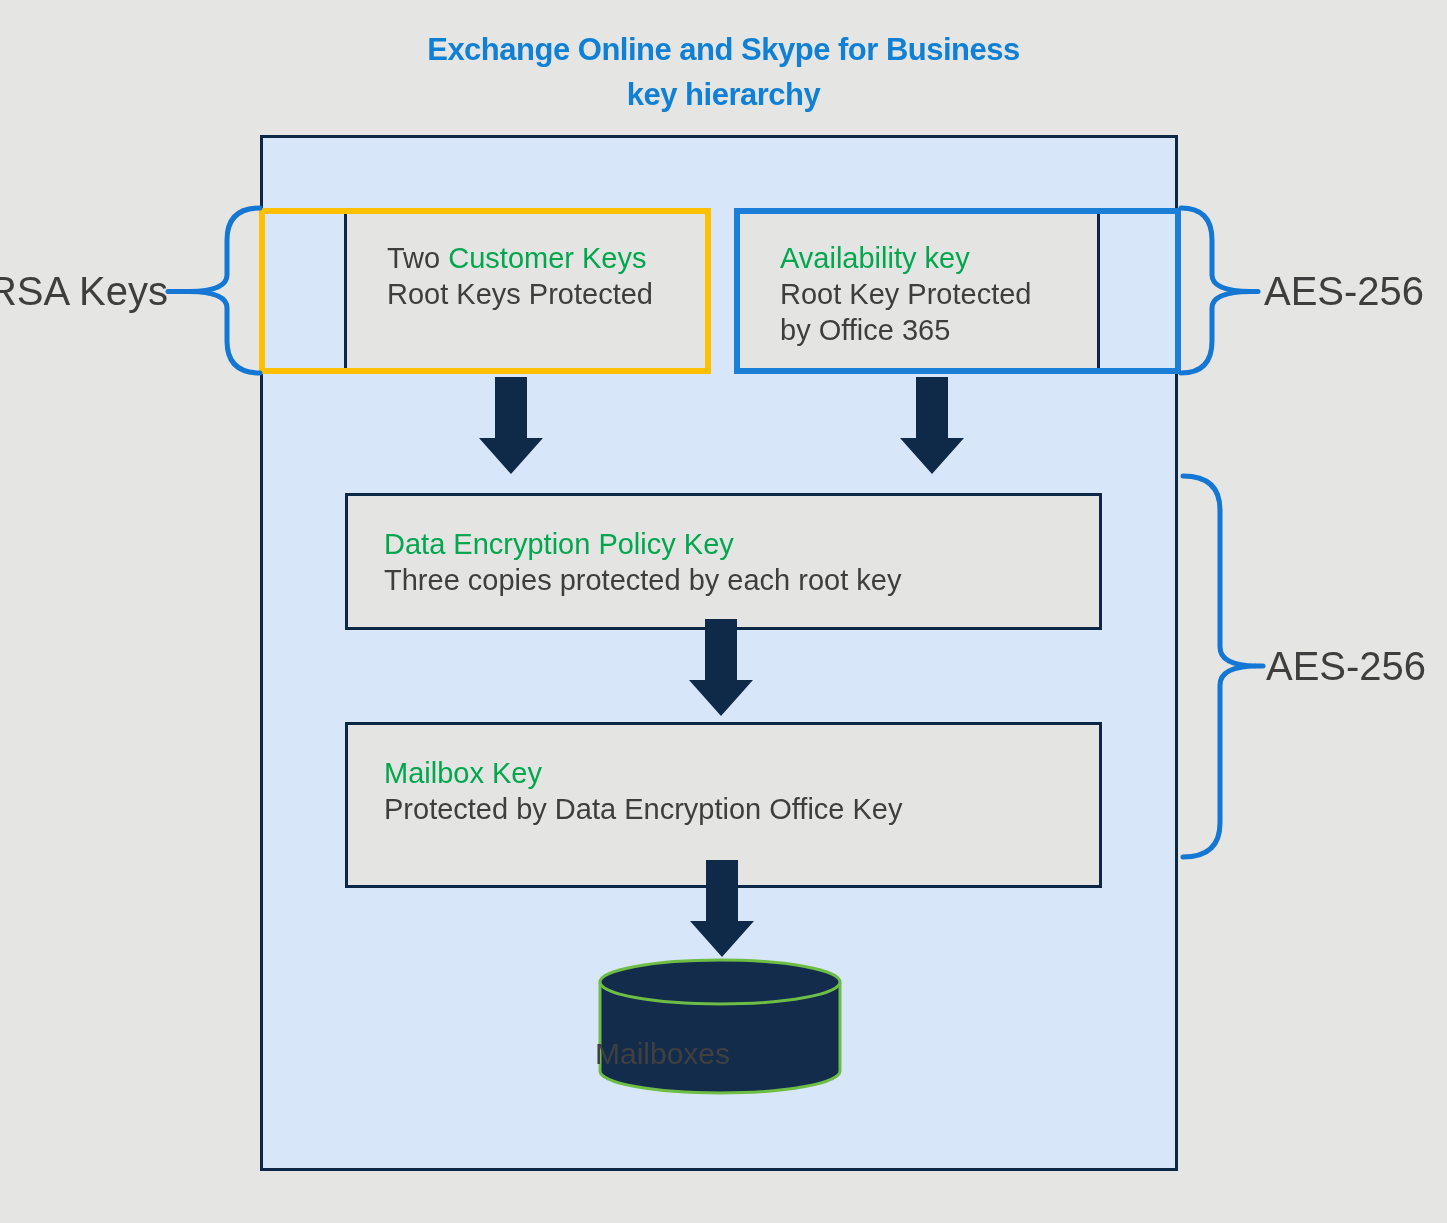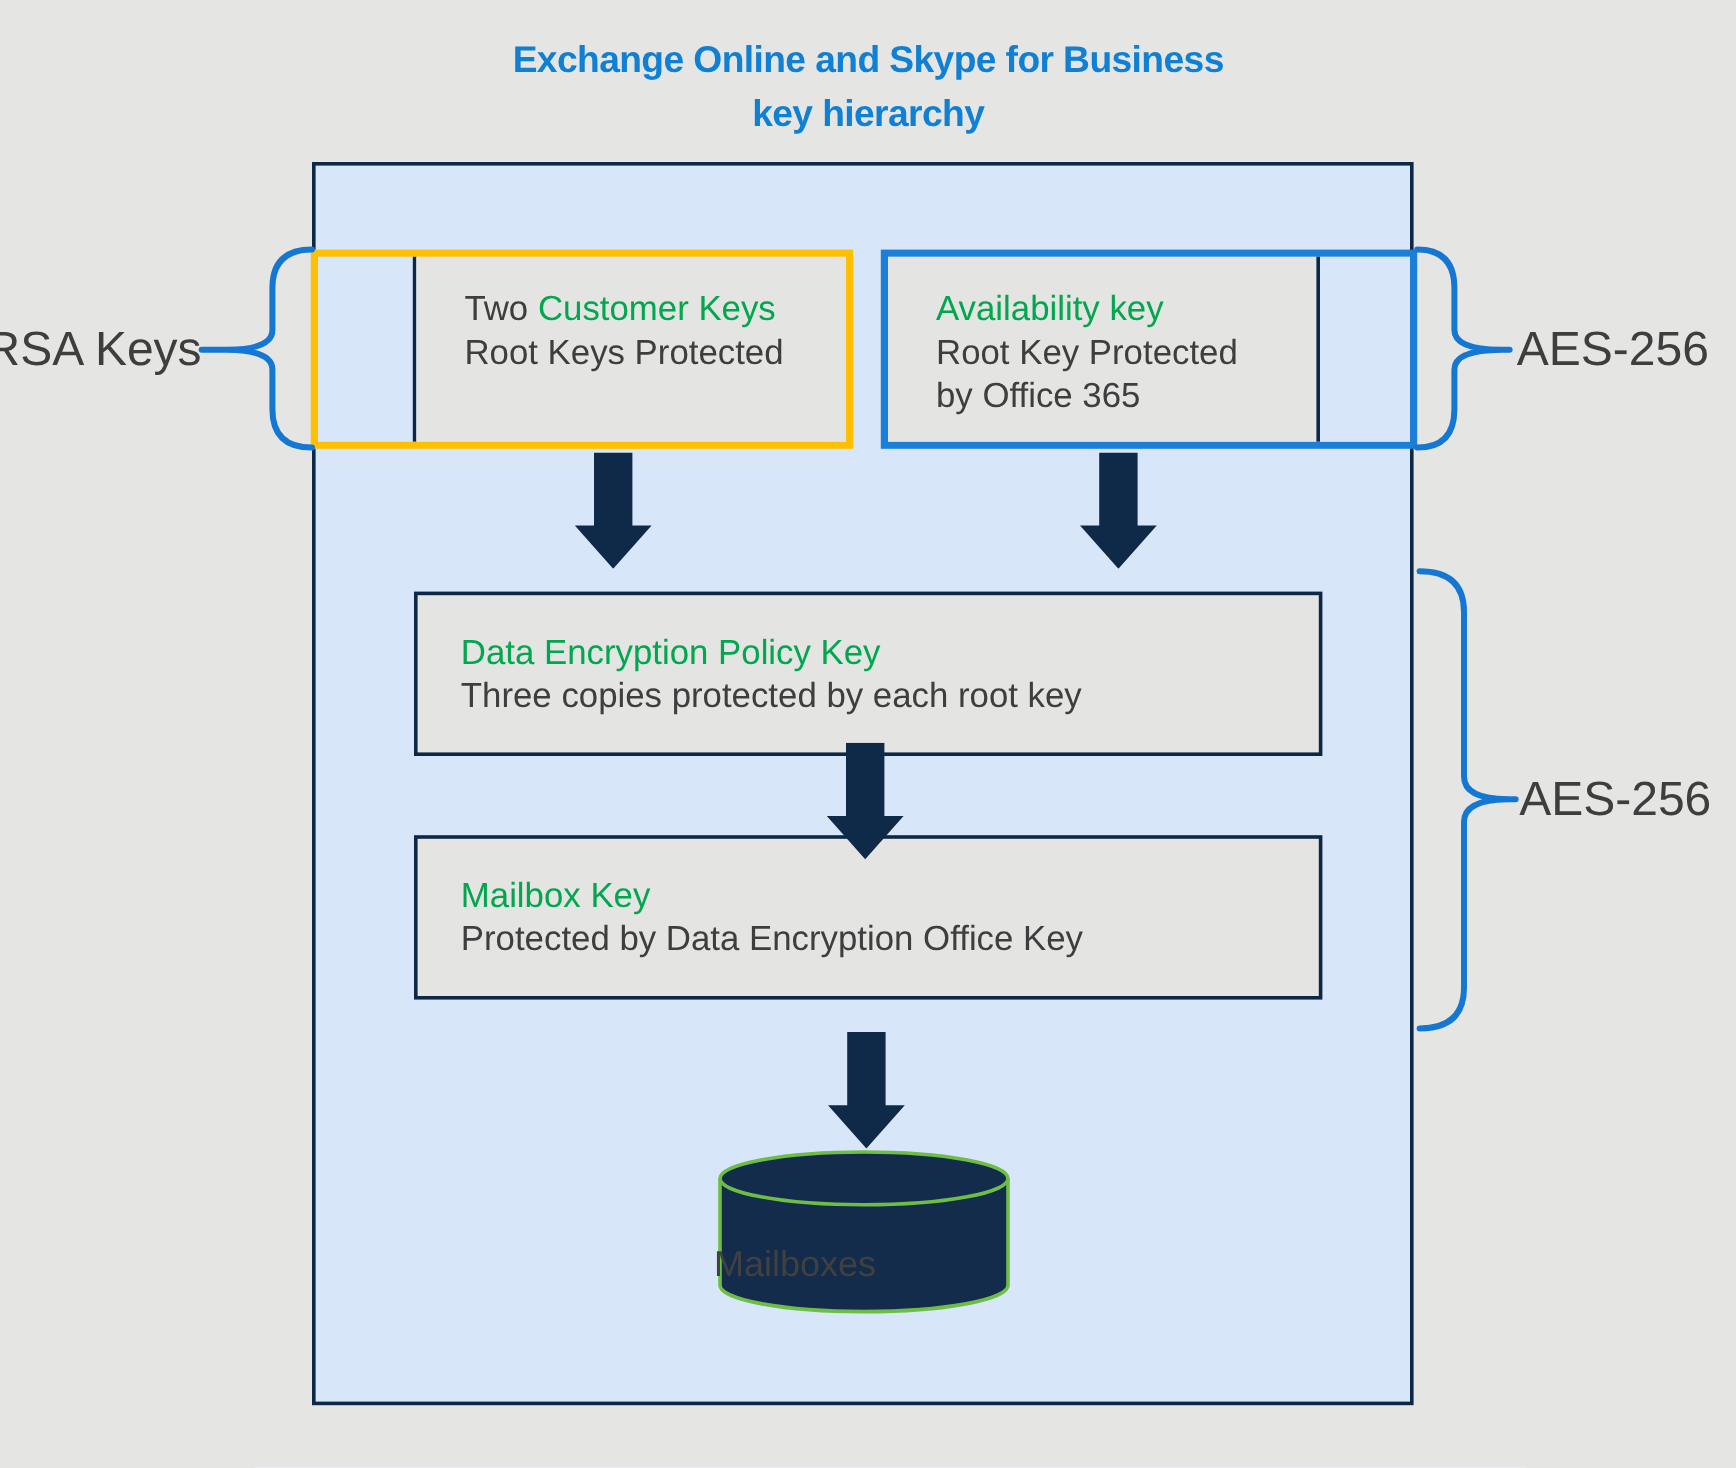--- a/index.html
+++ b/index.html
@@ -29,21 +29,21 @@
     padding:26px 8px 0 40px;
     font-size:29px; line-height:36px; color:#3E3E3E; white-space:nowrap;
   }
   .gbox {
     position:absolute; box-sizing:border-box;
     background:#E4E4E3; border:3px solid #0D2846;
     padding:30px 8px 0 36px;
     font-size:29px; line-height:36px; color:#3E3E3E; white-space:nowrap;
   }
   .box-dep { left:345px; top:477px; width:757px; height:137px;margin-top:16px; }
-  .box-mailbox { left:345px; top:696px; width:757px; height:137px; }
+  .box-mailbox { left:345px; top:722px; width:757px; height:166px; }
   .green { color:#00A74E; }
   .arrow { position:absolute; }
   .arrow-1 { left:477px; top:377px; }
   .arrow-2 { left:898px; top:377px; }
   .arrow-3 { left:687px; top:619px; }
   .arrow-4 { left:688px; top:860px; }
   .brace { position:absolute; }
   .brace-left { left:140px; top:200px; }
   .brace-right-top { left:1175px; top:200px; }
   .brace-right-bottom { left:1175px; top:465px; }

